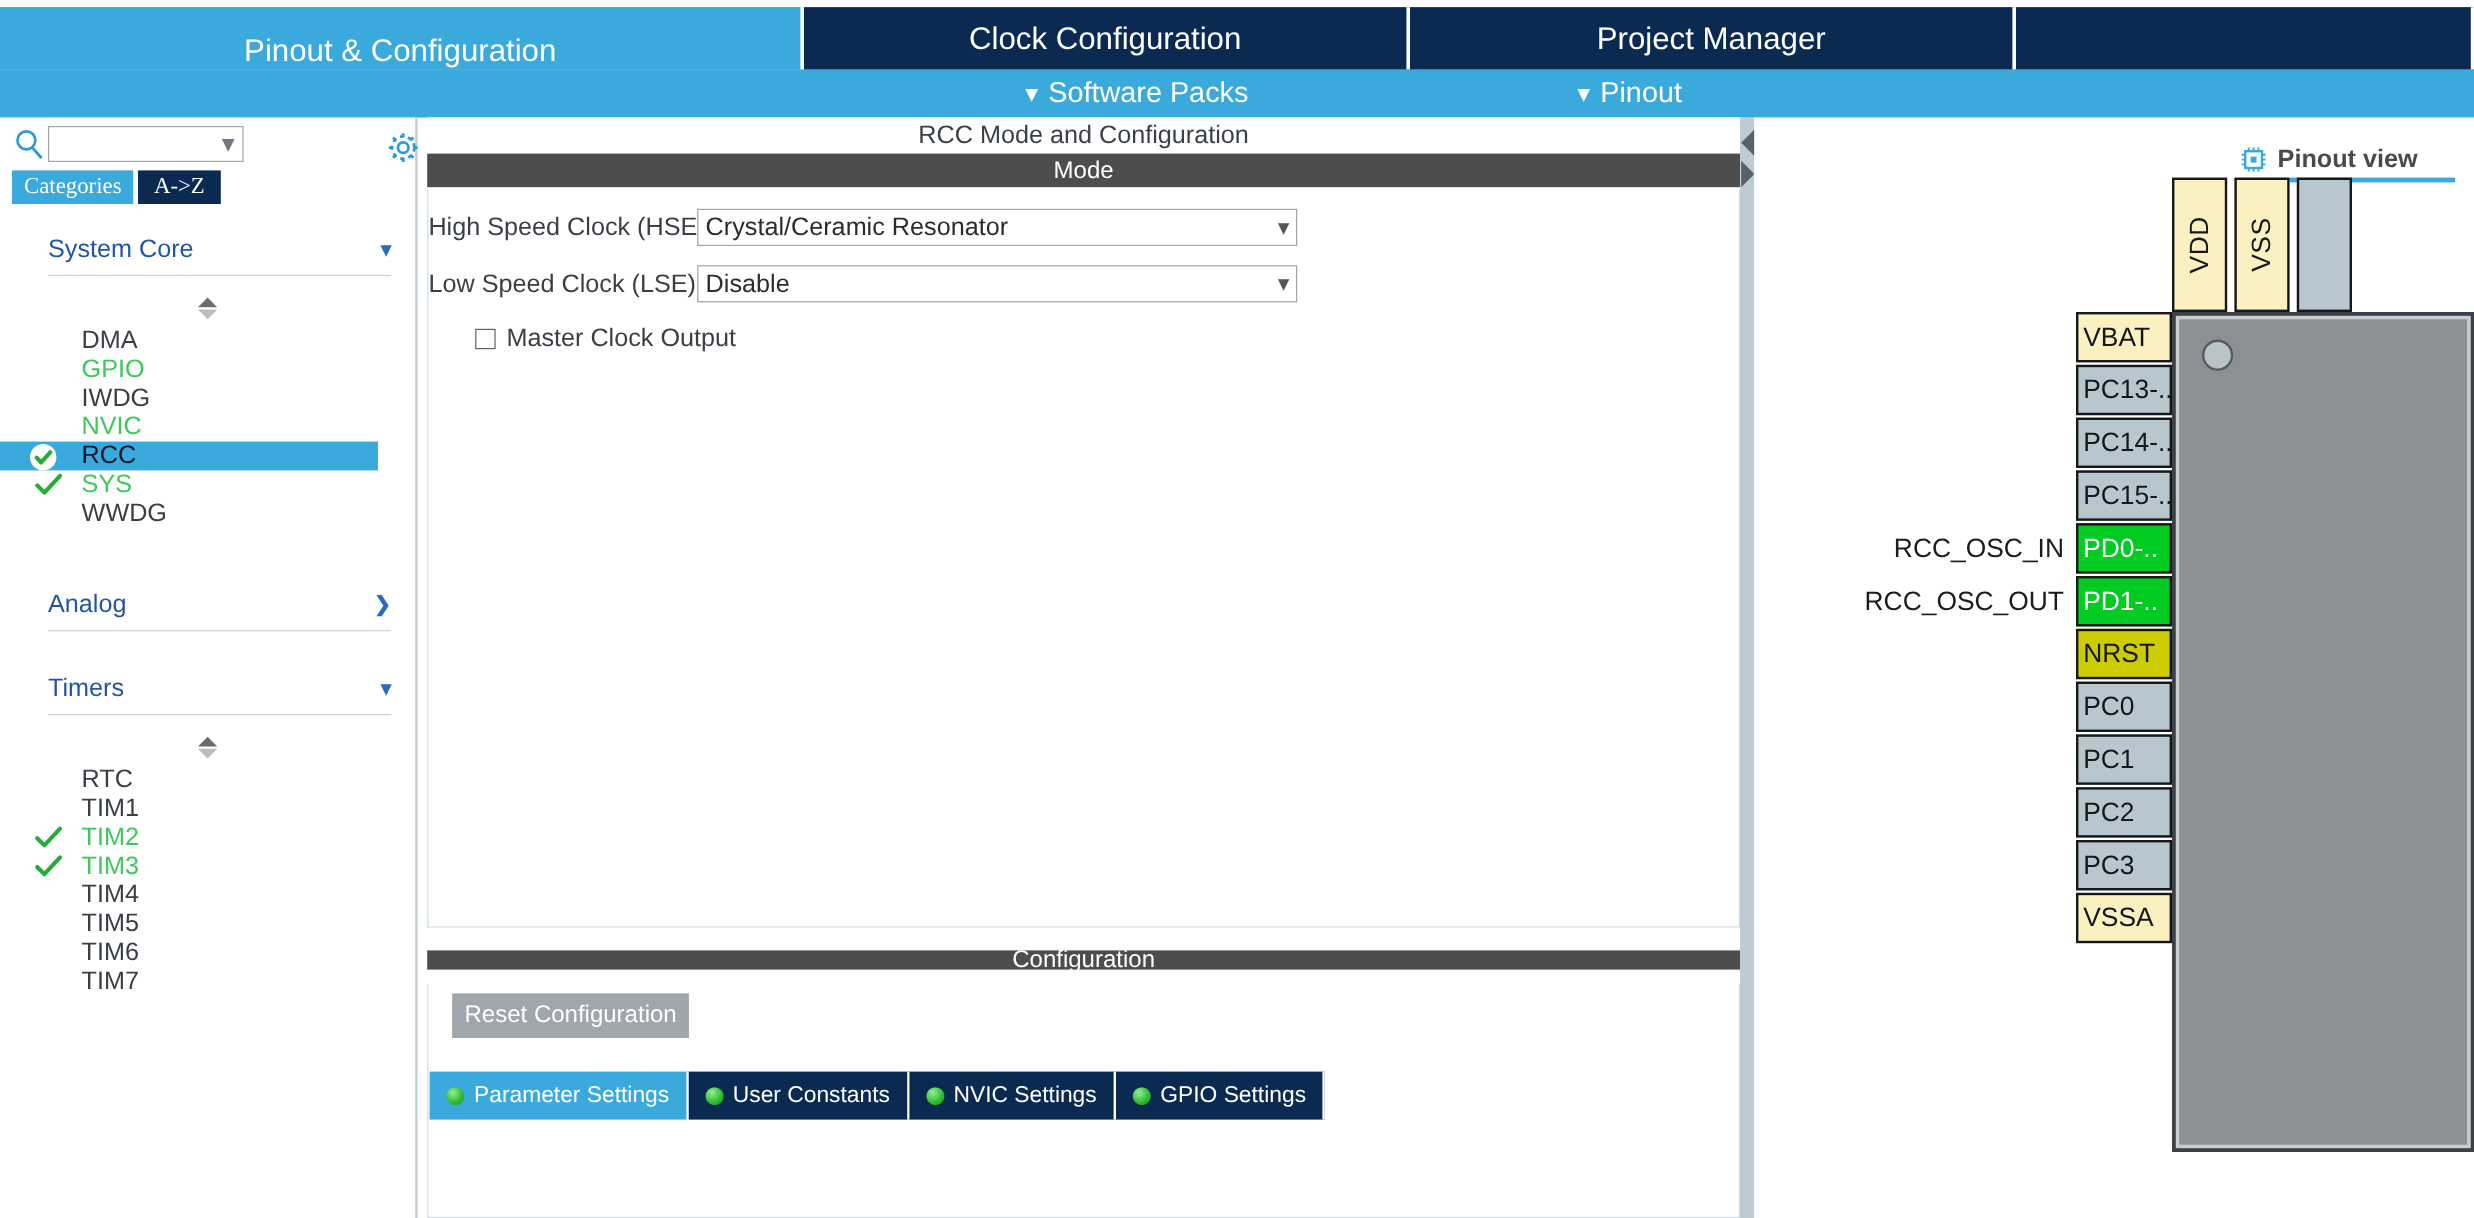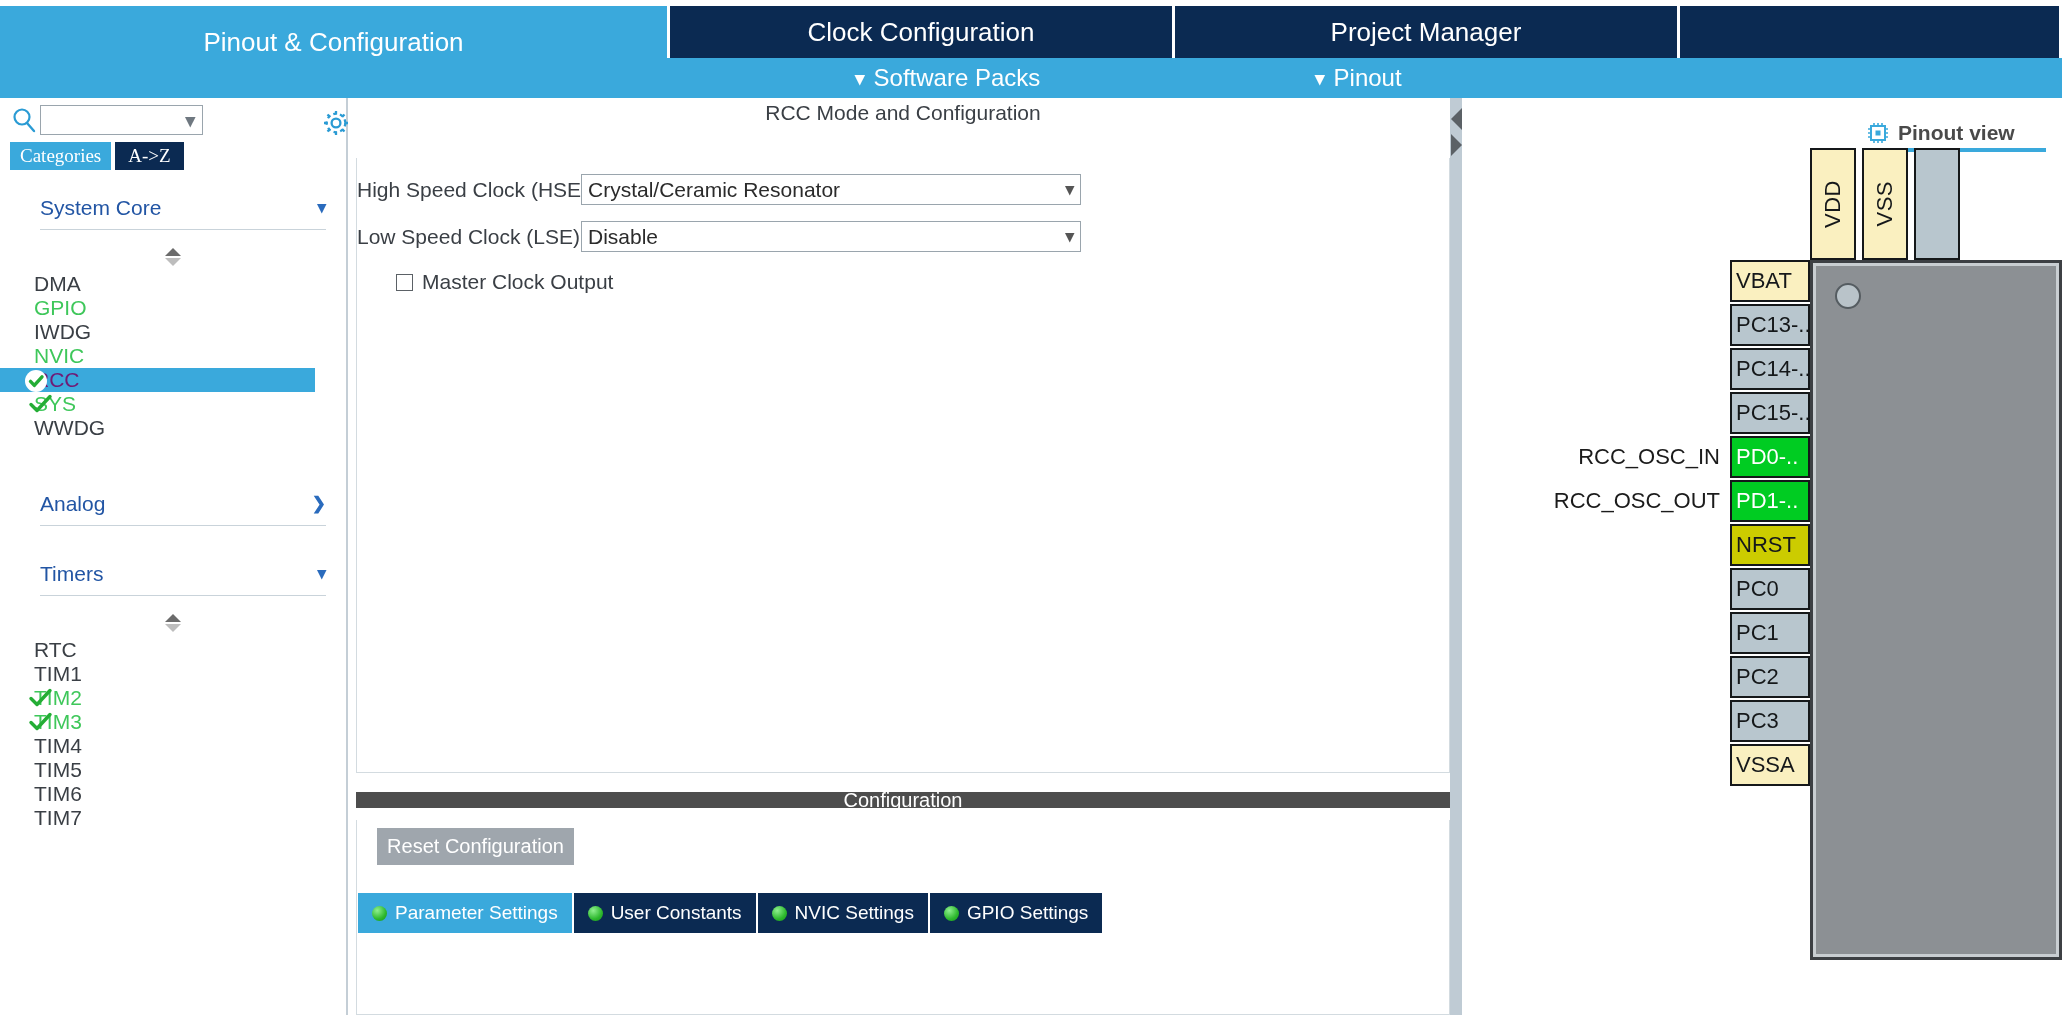--- a/index.html
+++ b/index.html
@@ -84,25 +84,25 @@
   .spinner { height: 26px; display:flex; align-items:center; justify-content:center; }
   .sp-up, .sp-dn {
     width: 0; height: 0; border-left: 8px solid transparent; border-right: 8px solid transparent;
   }
   .sp-up { border-bottom: 8px solid #6b6b6b; }
   .sp-dn { border-top: 8px solid #bdbdbd; margin-top: 2px; }
 
   .peri-list { padding-left: 0px; }
   .peri {
     position: relative; height: 24px; display: flex; align-items: center;
-    font-size: 21px; color: #3a3f45; padding-left: 34px;
+    font-size: 21px; color: #3a3f45; padding-left: 68px;
   }
   .peri .mark { position: absolute; left: 28px; top: 1px; width: 30px; height: 22px; }
   .peri.green { color: #3ec75a; }
-  .peri.selected { background: #3aa9dc; color: #701a75; width: 315px; }
+  .peri.selected { background: #3aa9dc; color: #0f172a; width: 315px; }
   .peri.selected .mark { left: 24px; }
 
   
   .center {
     position: absolute; left: 356px; top: 98px; width: 1094px; height: 917px;
     background: #ffffff;
   }
   .panel-title {
     height: 30px; display:flex; align-items:center; justify-content:center;
     font-size: 21px; color: #3a3f45; background: #fff;
@@ -398,20 +398,23 @@
 
     </div>
   </div>
 
   <div class="center">
 
     <div class="panel-title">
       <span>RCC Mode and Configuration</span>
     </div>
 
+    <div class="section-head">
+      <span>Mode</span>
+    </div>
 
     <div class="mode-body">
 
       <div class="mode-row">
         <div class="mode-label">High Speed Clock (HSE)</div>
         <div class="combo">
           <span class="cval">Crystal/Ceramic Resonator</span>
           <span class="cchev">▾</span>
         </div>
       </div>

